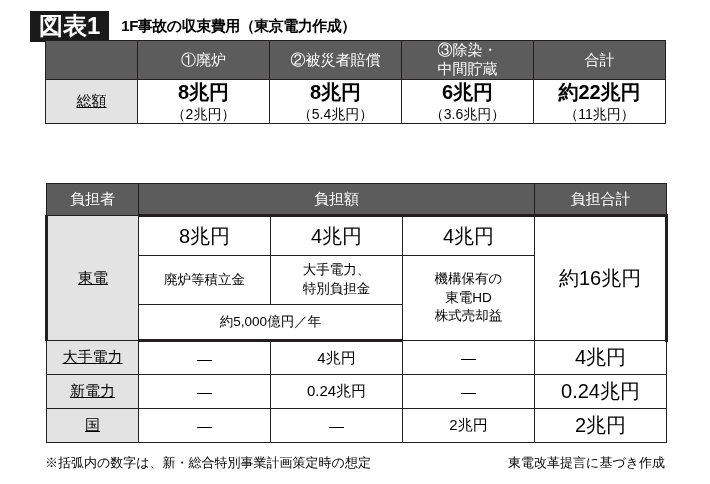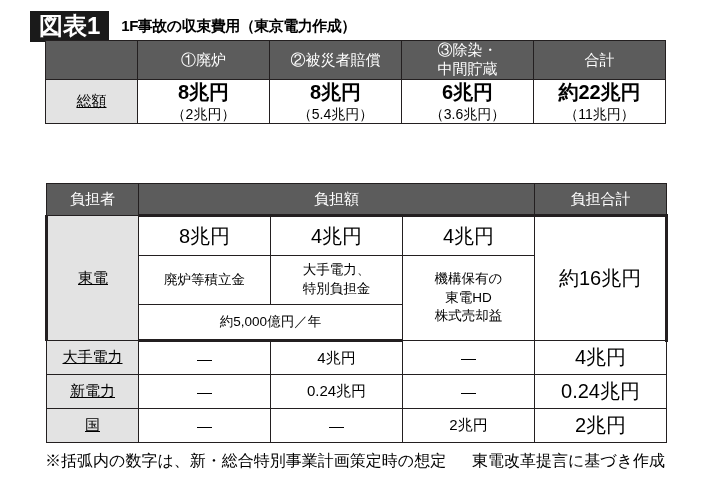--- a/index.html
+++ b/index.html
@@ -123,21 +123,21 @@
   }
 
   
   .foot {
     position: absolute;
     bottom: 12px;
     left: 45px;
     right: 45px;
     display: flex;
     justify-content: space-between;
-    font-size: 16px;
+    font-size: 13px;
   }
 </style>
 </head>
 <body>
 
 <div class="page">
 
   <div class="title-row">
     <span class="title-badge">図表1</span>
     <span class="title-text">1F事故の収束費用（東京電力作成）</span>

